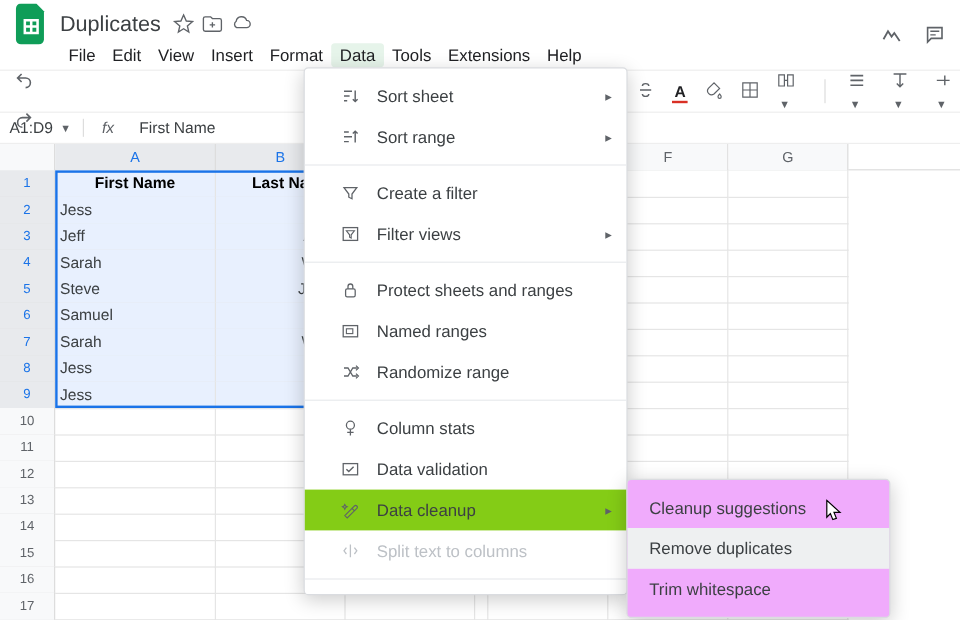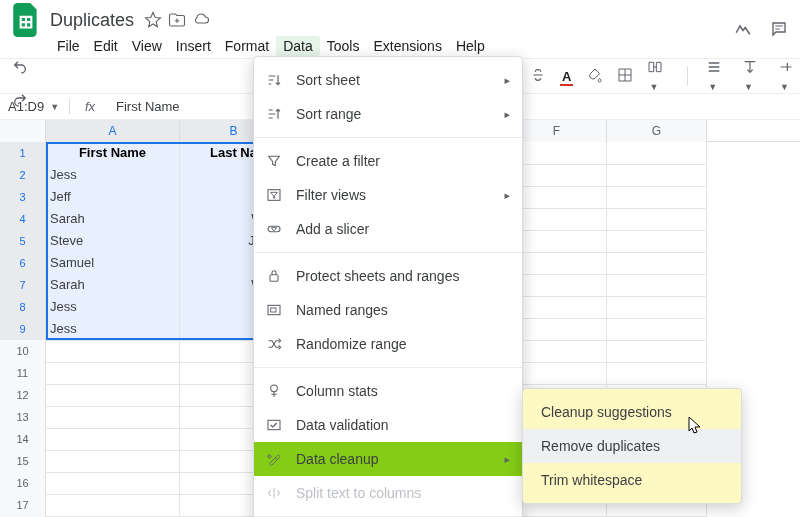--- a/index.html
+++ b/index.html
@@ -171,36 +171,36 @@
     box-shadow: 0 4px 16px rgba(0,0,0,.2);
     padding: 6px 0;
     font-size: 14px;
     color:#3c4043;
     z-index: 20;
   }
   .menu-popup .mi {
     display: flex;
     align-items: center;
     height: 34px;
-    padding: 0 12px;
+    padding: 0 30px;
     gap: 14px;
     cursor: pointer;
     position: relative;
   }
   .menu-popup .mi.hov { background:#84cc16; }
   .menu-popup .mi.disabled { color:#bdc1c6; }
   .menu-popup .mi svg { fill:#5f6368; flex-shrink:0; }
   .menu-popup .mi.disabled svg { fill:#bdc1c6; }
   .menu-popup .divider { height:1px; background:#e8eaed; margin:6px 0; }
   .menu-popup .arrow { position:absolute; right:12px; color:#5f6368; font-size:11px; }
   .submenu {
     position:absolute;
-    left: 522px; top: 388px;
+    left: 522px; top: 399px;
     width: 220px;
-    background:#fef9c3;
+    background:#f0abfc;
     border:1px solid #dadce0;
     border-radius:4px;
     box-shadow:0 4px 16px rgba(0,0,0,.2);
     padding:6px 0;
     font-size:14px;
     z-index:25;
   }
   .submenu .smi {
     height:34px;
     display:flex; align-items:center;
@@ -549,27 +549,20 @@
       <span>Create a filter</span>
     </div>
   <div class="mi">
       <svg class="icon16" viewBox="0 0 24 24">
         <rect x="3" y="4" width="18" height="16" fill="none" stroke="#5f6368" stroke-width="1.6"></rect>
         <path d="M7 8h10l-4 5v4l-2-1v-3z" fill="none" stroke="#5f6368" stroke-width="1.4"></path>
       </svg>
       <span>Filter views</span>
       <span class="arrow">▸</span>
     </div>
-  <div class="mi">
-      <svg class="icon16" viewBox="0 0 24 24">
-        <rect x="3" y="8" width="18" height="8" rx="4" fill="none" stroke="#5f6368" stroke-width="1.6"></rect>
-        <path d="M8 10h8l-3 4h-2z" fill="none" stroke="#5f6368" stroke-width="1.4"></path>
-      </svg>
-      <span>Add a slicer</span>
-    </div>
   <div class="divider"></div>
   <div class="mi">
       <svg class="icon16" viewBox="0 0 24 24">
         <rect x="6" y="10" width="12" height="10" rx="2" fill="none" stroke="#5f6368" stroke-width="1.6"></rect>
         <path d="M9 10V7a3 3 0 0 1 6 0v3" fill="none" stroke="#5f6368" stroke-width="1.6"></path>
       </svg>
       <span>Protect sheets and ranges</span>
     </div>
   <div class="mi">
       <svg class="icon16" viewBox="0 0 24 24">

